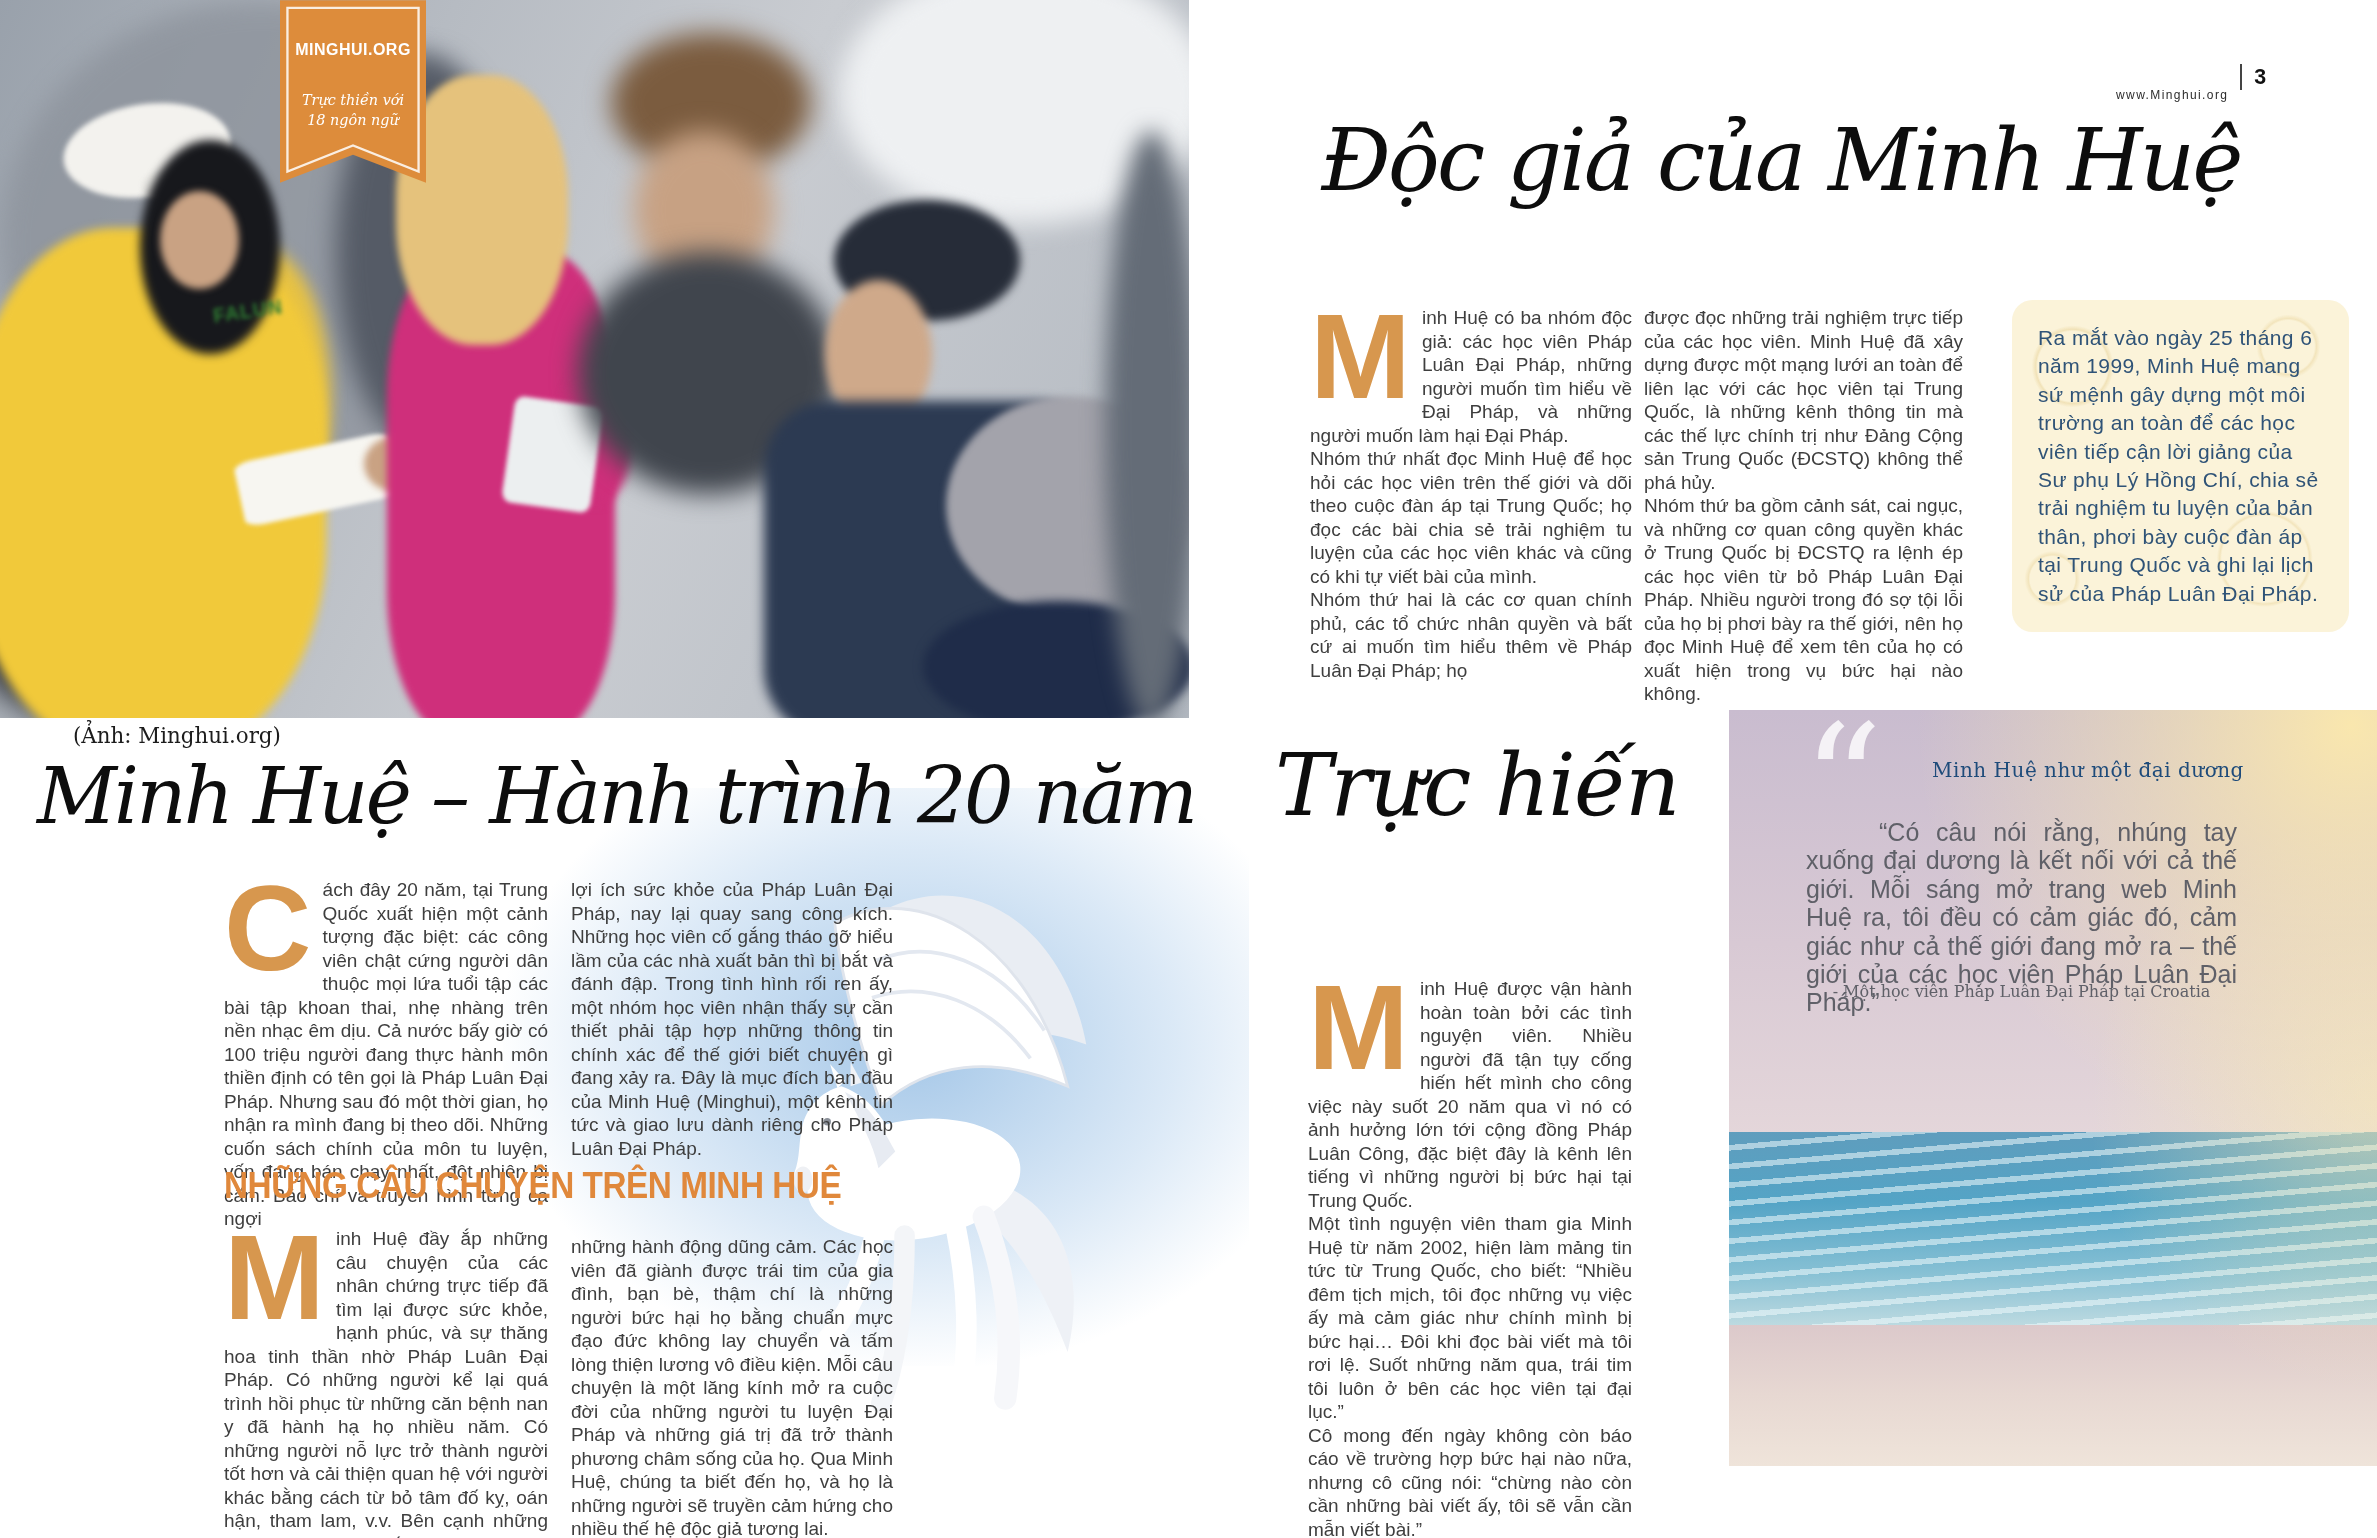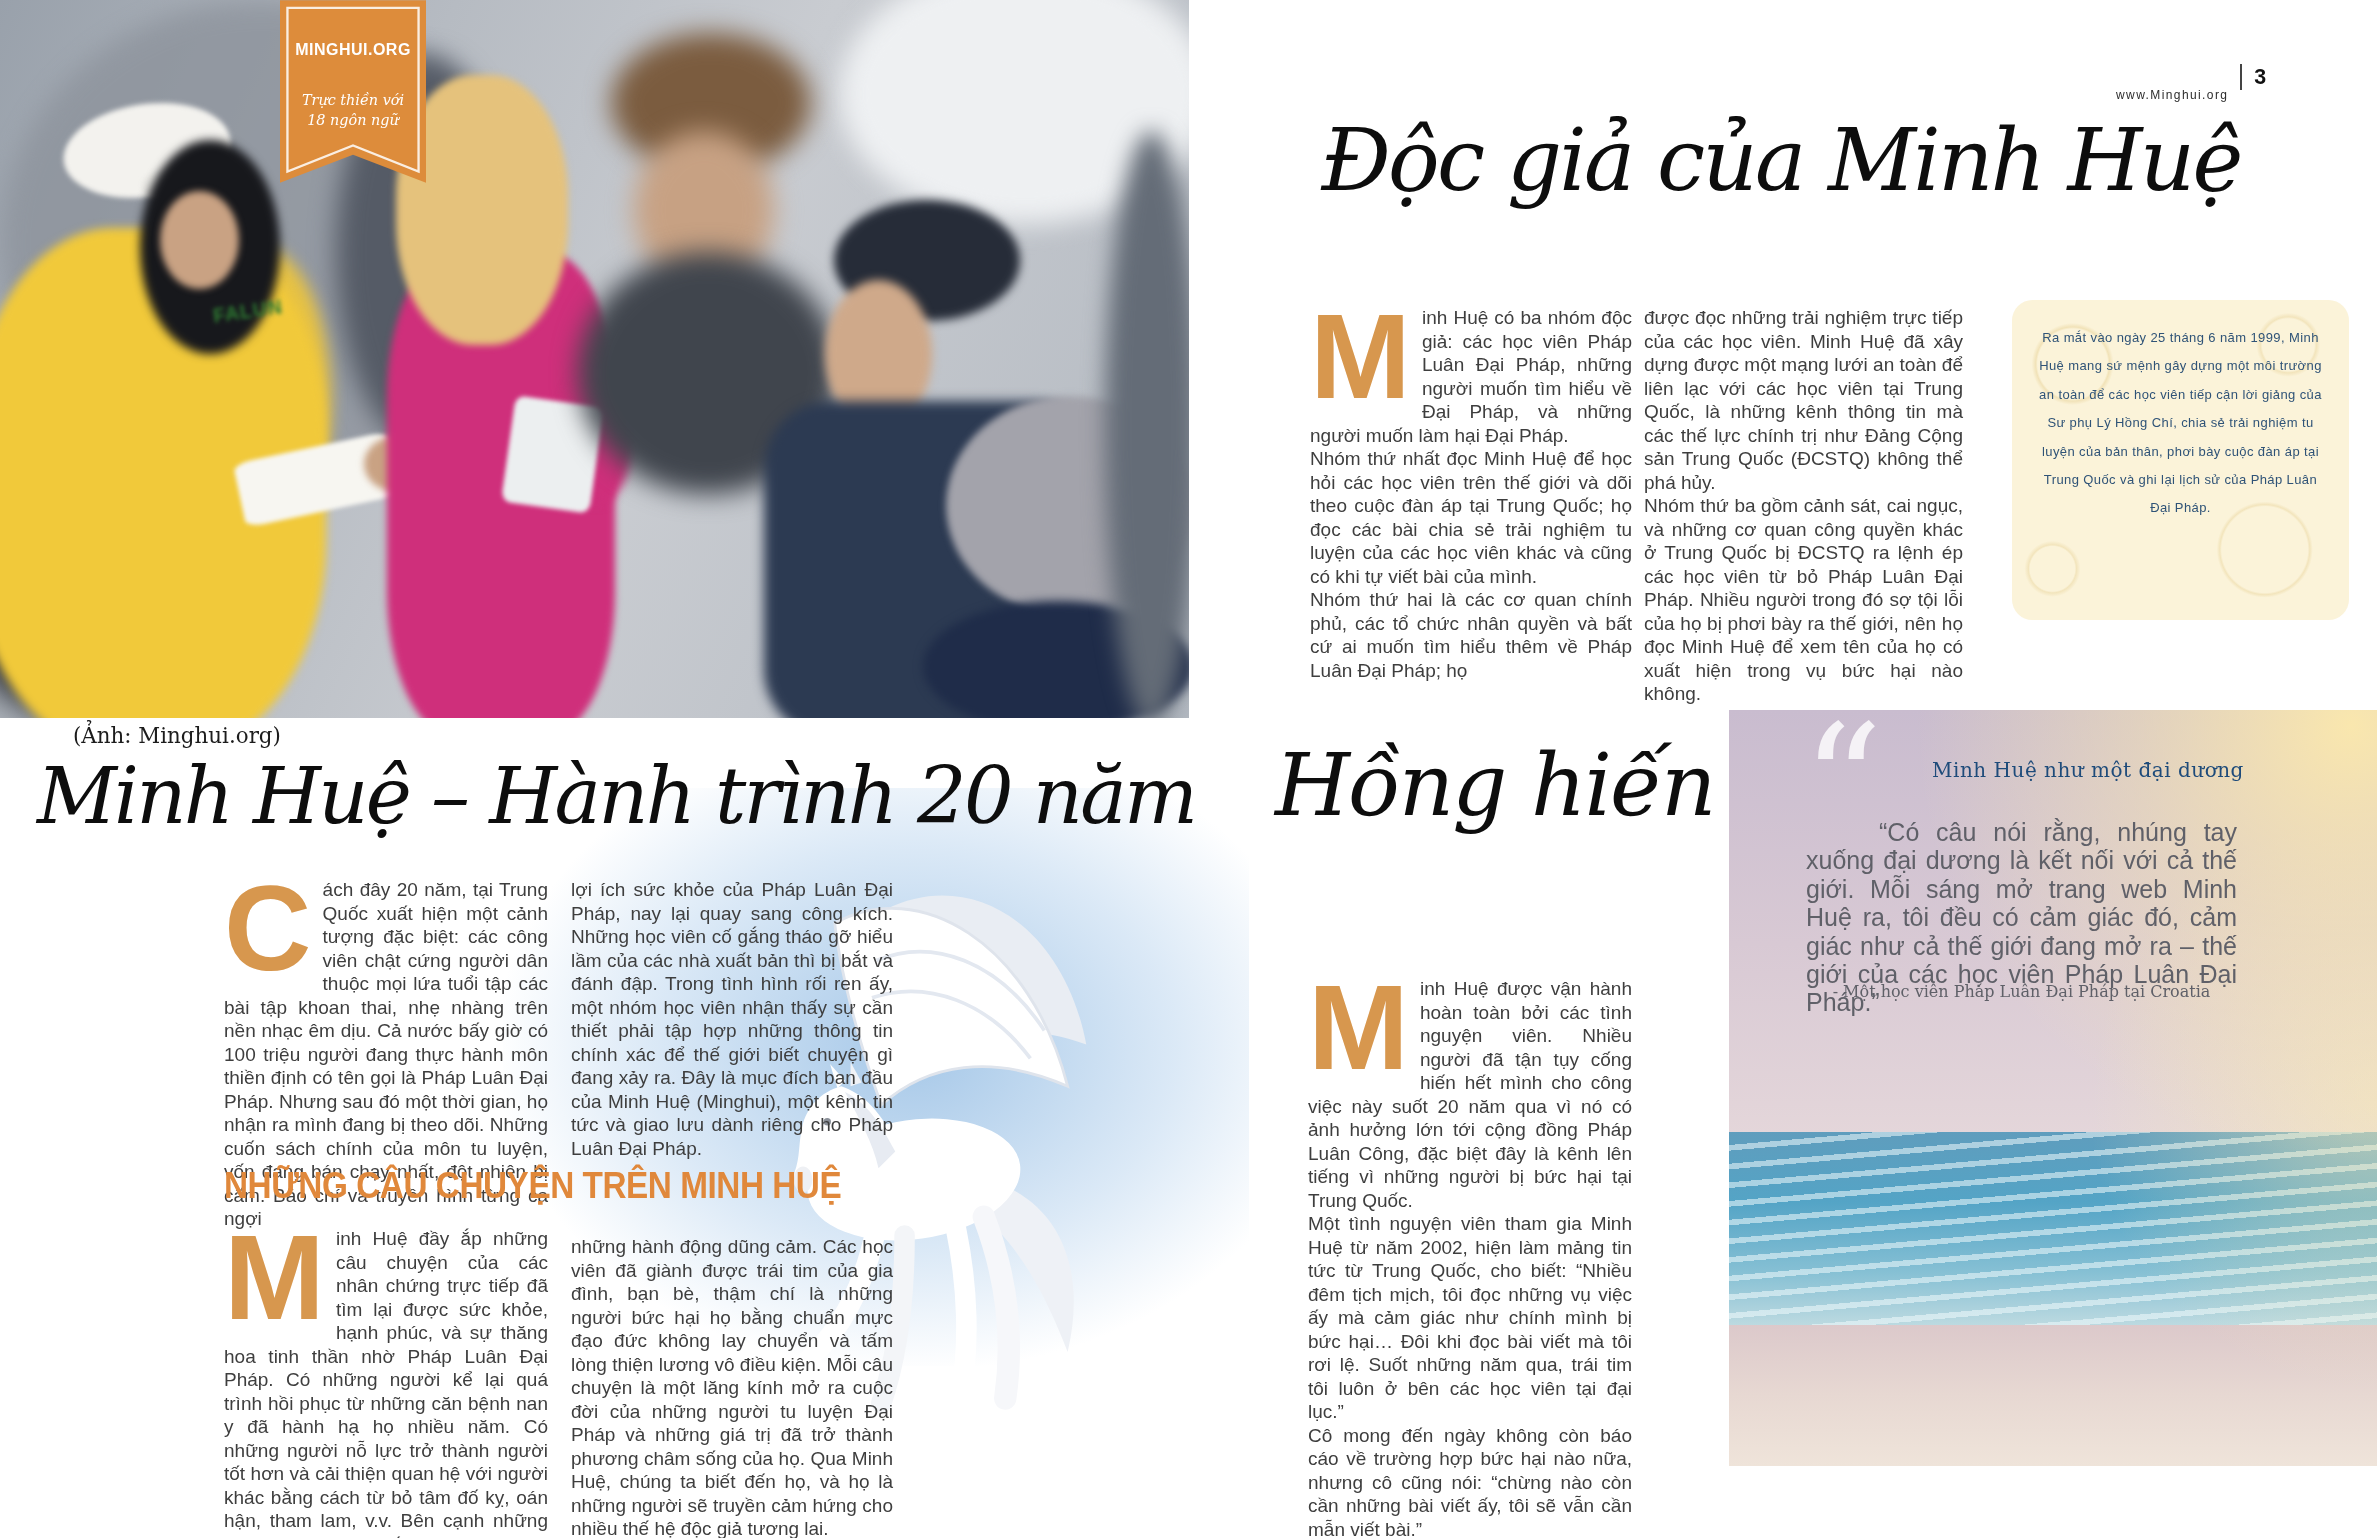--- a/index.html
+++ b/index.html
@@ -54,21 +54,21 @@
   #dedication-col{left:1308px;top:977px;width:324px;}
 
   
   #info-box{left:2012px;top:300px;width:337px;min-height:320px;background:var(--box-bg);
     border-radius:20.5px;padding:24px 26px;z-index:4;
     background-image:
       radial-gradient(circle at 18% 20%, transparent 35px, rgba(223,195,122,.35) 37px, transparent 41px),
       radial-gradient(circle at 82% 14%, transparent 26px, rgba(223,195,122,.3) 28px, transparent 32px),
       radial-gradient(circle at 75% 78%, transparent 43px, rgba(223,195,122,.3) 45px, transparent 48px),
       radial-gradient(circle at 12% 84%, transparent 22.4px, rgba(223,195,122,.3) 24px, transparent 28px);}
-  #info-box .bx{font-size:13px;line-height:28.4px;color:var(--box-text);text-align:center;letter-spacing:0.4px;}
+  #info-box .bx{font-size:21px;line-height:28.4px;color:var(--box-text);letter-spacing:0.4px;}
 
   
   #page-header{left:2116px;top:52px;width:233px;display:flex;align-items:center;gap:12px;z-index:5;}
   #page-header .site{font-size:12px;letter-spacing:1.4px;color:#2c2c2c;margin-top:36px;}
   #page-header .div{width:1.9px;height:26px;background:#444;}
   #page-header .num{font-size:21.4px;font-weight:700;color:#111;}
 
   
   #pegasus-glow{left:503px;top:788px;width:746px;height:578px;z-index:1;
     background:radial-gradient(ellipse at 55% 45%, rgba(150,190,228,.85) 0%, rgba(183,211,238,.5) 45%, rgba(255,255,255,0) 72%);}
@@ -203,21 +203,21 @@
 <div id="readers-col2" class="coltext">
   <span class="flow">được đọc những trải nghiệm trực tiếp của các học viên. Minh Huệ đã xây dựng được một mạng lưới an toàn để liên lạc với các học viên tại Trung Quốc, là những kênh thông tin mà các thế lực chính trị như Đảng Cộng sản Trung Quốc (ĐCSTQ) không thể phá hủy.
   Nhóm thứ ba gồm cảnh sát, cai ngục, và những cơ quan công quyền khác ở Trung Quốc bị ĐCSTQ ra lệnh ép các học viên từ bỏ Pháp Luân Đại Pháp. Nhiều người trong đó sợ tội lỗi của họ bị phơi bày ra thế giới, nên họ đọc Minh Huệ để xem tên của họ có xuất hiện trong vụ bức hại nào không.</span>
 </div>
 
 <div id="info-box" class="abs">
   <div class="bx">Ra mắt vào ngày 25 tháng 6 năm 1999, Minh Huệ mang sứ mệnh gây dựng một môi trường an toàn để các học viên tiếp cận lời giảng của Sư phụ Lý Hồng Chí, chia sẻ trải nghiệm tu luyện của bản thân, phơi bày cuộc đàn áp tại Trung Quốc và ghi lại lịch sử của Pháp Luân Đại Pháp.</div>
 </div>
 
 <div id="dedication-title" class="abs display">
-  <div>Hồng hiến</div>
+  <div>Trực hiến</div>
 </div>
 
 <div id="dedication-col" class="coltext">
   <span class="dropcap">M</span><span class="flow">inh Huệ được vận hành hoàn toàn bởi các tình nguyện viên. Nhiều người đã tận tụy cống hiến hết mình cho công việc này suốt 20 năm qua vì nó có ảnh hưởng lớn tới cộng đồng Pháp Luân Công, đặc biệt đây là kênh lên tiếng vì những người bị bức hại tại Trung Quốc.
   Một tình nguyện viên tham gia Minh Huệ từ năm 2002, hiện làm mảng tin tức từ Trung Quốc, cho biết: “Nhiều đêm tịch mịch, tôi đọc những vụ việc ấy mà cảm giác như chính mình bị bức hại… Đôi khi đọc bài viết mà tôi rơi lệ. Suốt những năm qua, trái tim tôi luôn ở bên các học viên tại đại lục.”
   Cô mong đến ngày không còn báo cáo về trường hợp bức hại nào nữa, nhưng cô cũng nói: “chừng nào còn cần những bài viết ấy, tôi sẽ vẫn cần mẫn viết bài.”</span>
 </div>
 
 <div id="ocean" class="abs">
   <div class="sky"></div>

